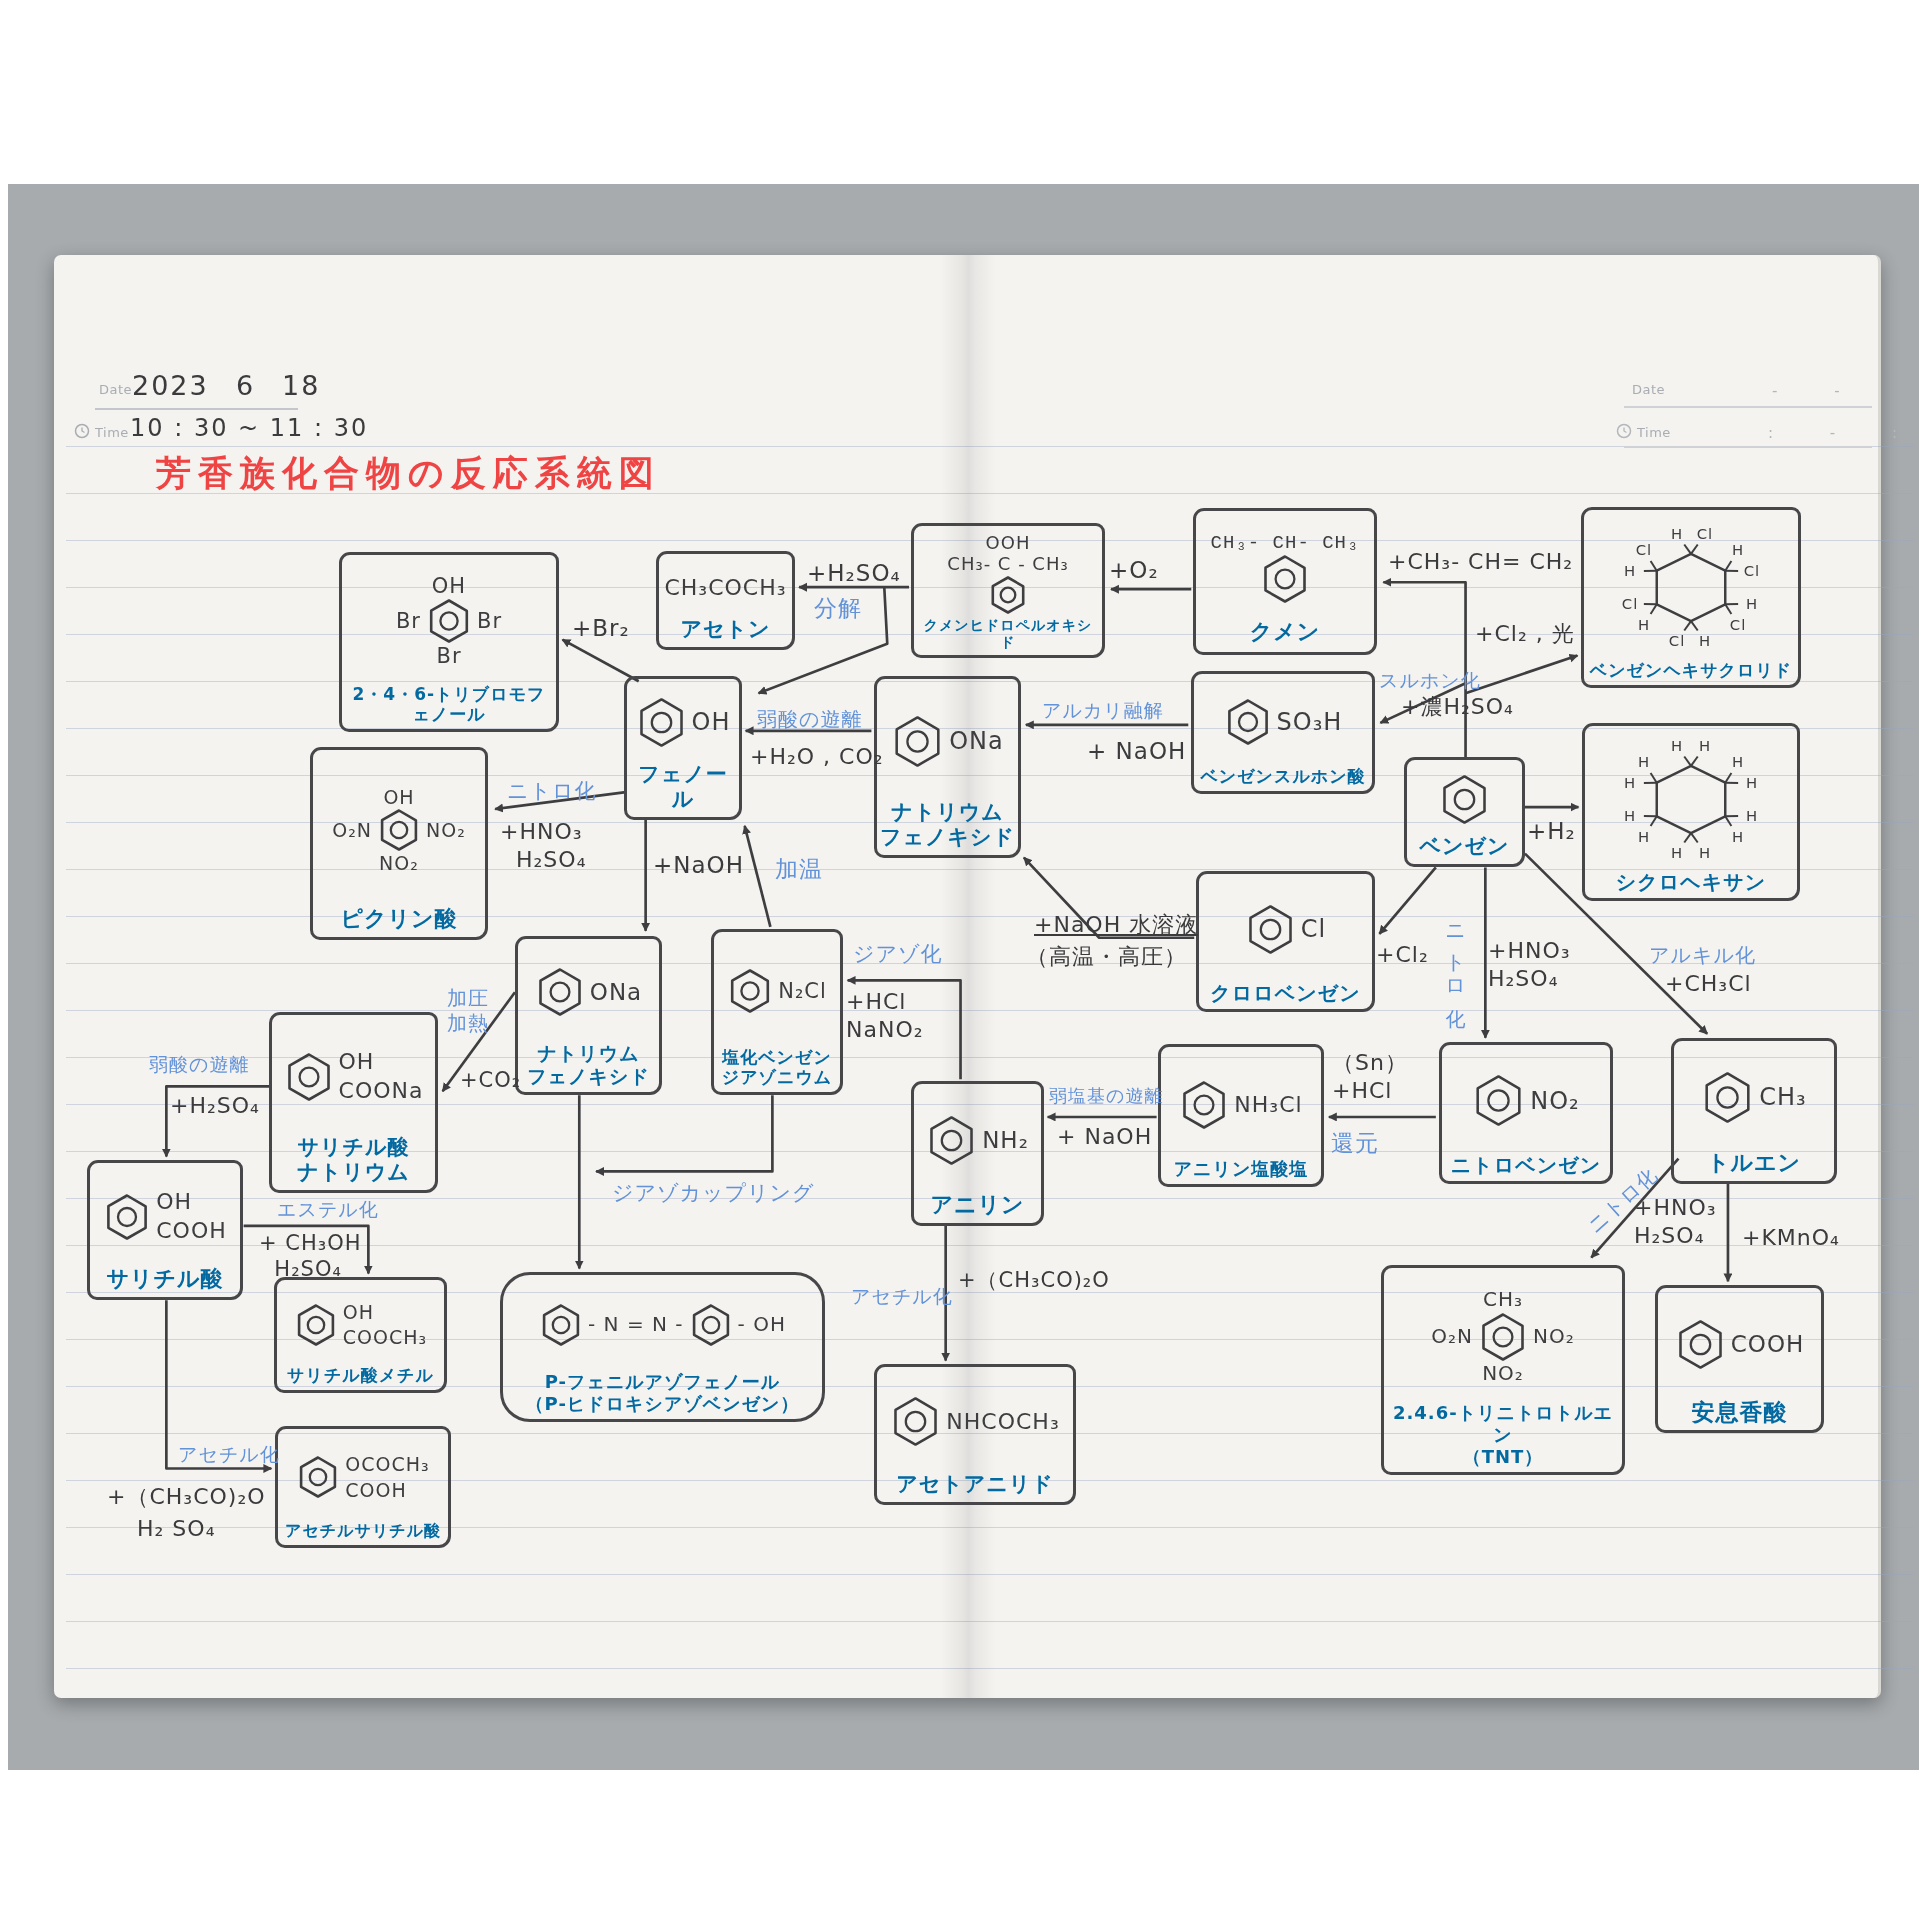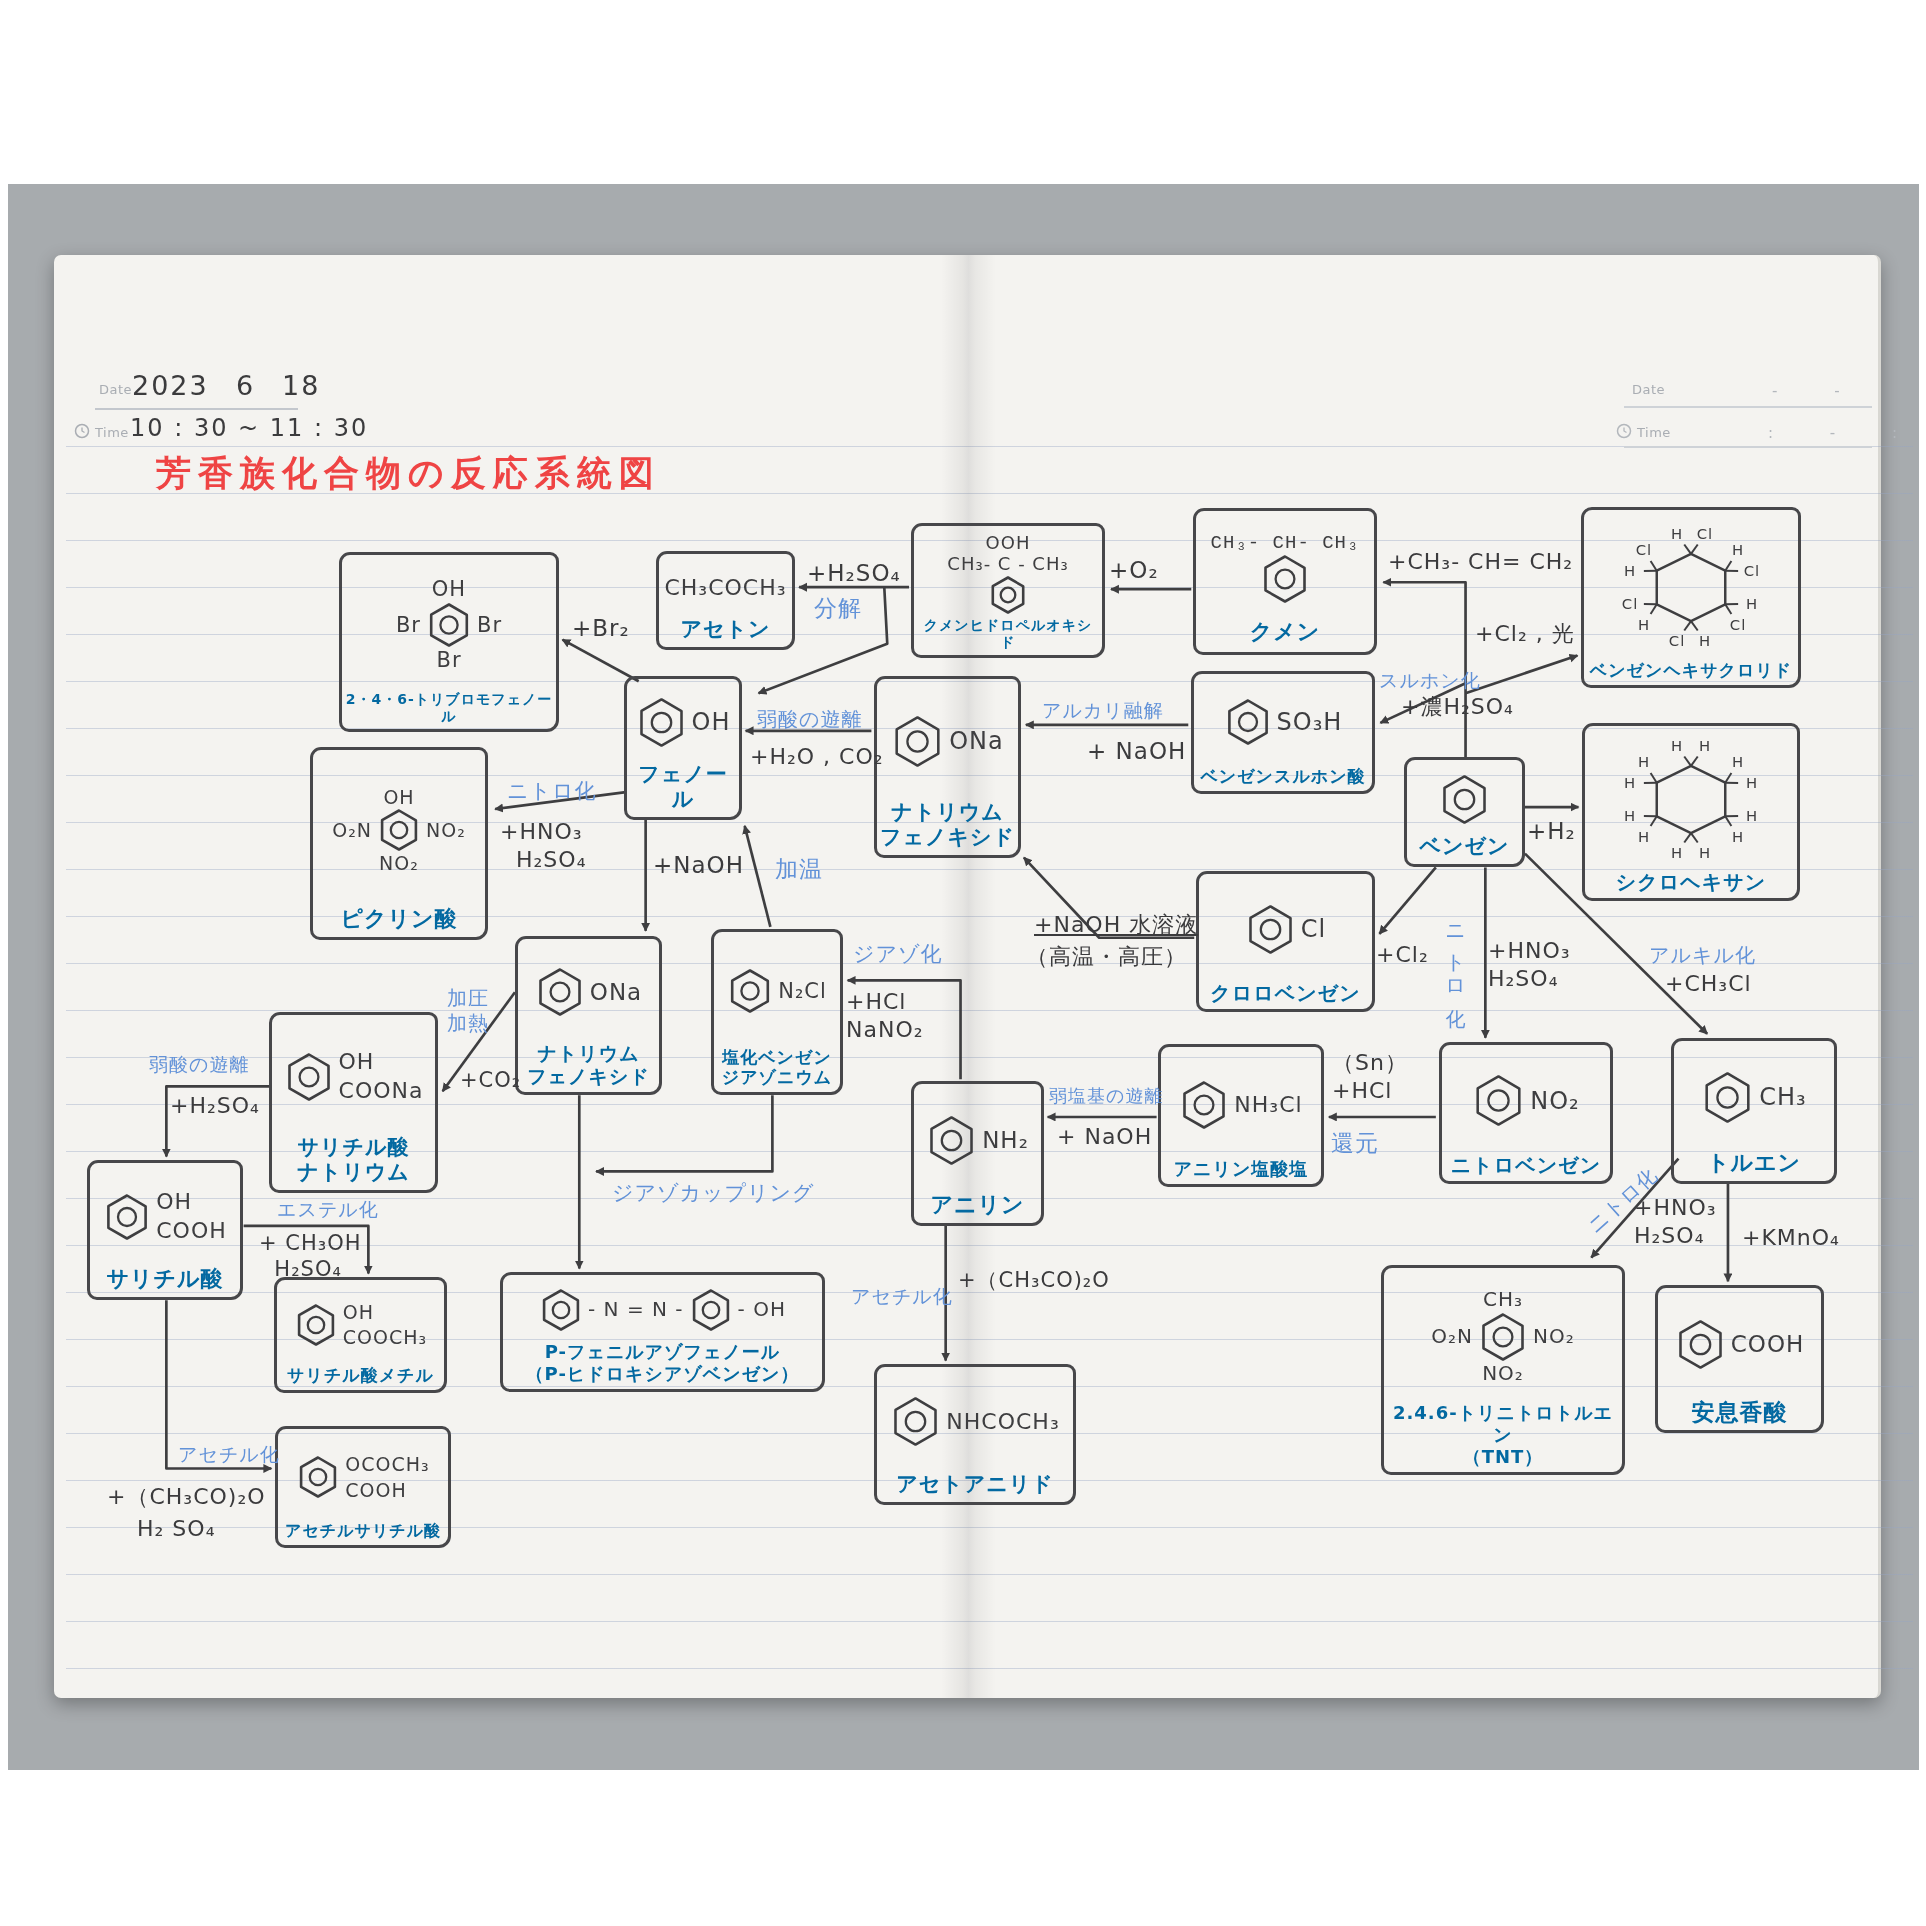--- a/index.html
+++ b/index.html
@@ -111,21 +111,21 @@
       <div class="row">
             <span>Br</span>
             <svg width="46" height="46" style="flex:none" viewBox="0 0 46 46">
     <polygon points="23.0,2.5 40.8,12.8 40.8,33.3 23.0,43.5 5.2,33.3 5.2,12.7" fill="none" stroke="#3e3e40" stroke-width="2.6" stroke-linejoin="round"></polygon>
     <circle cx="23" cy="23" r="8.6" fill="none" stroke="#3e3e40" stroke-width="2.3"></circle>
             </svg>
             <span>Br</span>
           </div>
       <div>Br</div>
         </div>
-    <div class="nlabel" style="font-size:14px">2・4・6-トリブロモフェノール</div>
+    <div class="nlabel" style="font-size:17px">2・4・6-トリブロモフェノール</div>
       </div>
       <div class="node" style="left: 656px; top: 551px; width: 139px; height: 99px;">
         <div class="struct" style="font-size:22px">
           <div>CH₃COCH₃</div>
         </div>
     <div class="nlabel" style="font-size:21px">アセトン</div>
       </div>
       <div class="node" style="left: 911px; top: 523px; width: 194px; height: 135px;">
         <div class="struct" style="font-size:18px">
           <div>OOH</div>
@@ -378,21 +378,21 @@
     <circle cx="22" cy="22" r="8.2" fill="none" stroke="#3e3e40" stroke-width="2.3"></circle>
             </svg>
             <div class="sublines">
               <span>OCOCH₃</span>
               <span>COOH</span>
             </div>
           </div>
         </div>
     <div class="nlabel" style="font-size:16px">アセチルサリチル酸</div>
       </div>
-      <div class="node" style="left: 500px; top: 1272px; width: 325px; height: 120px;">
+      <div class="node" style="left: 500px; top: 1272px; width: 325px; height: 150px; border-radius: 30px;">
         <div class="struct" style="font-size:20px">
           <div class="row">
             <svg width="44" height="44" style="flex:none" viewBox="0 0 44 44">
     <polygon points="22.0,2.5 38.9,12.3 38.9,31.8 22.0,41.5 5.1,31.8 5.1,12.2" fill="none" stroke="#3e3e40" stroke-width="2.6" stroke-linejoin="round"></polygon>
     <circle cx="22" cy="22" r="8.2" fill="none" stroke="#3e3e40" stroke-width="2.3"></circle>
             </svg>
             <span>- N = N -</span>
             <svg width="44" height="44" style="flex:none" viewBox="0 0 44 44">
     <polygon points="22.0,2.5 38.9,12.3 38.9,31.8 22.0,41.5 5.1,31.8 5.1,12.2" fill="none" stroke="#3e3e40" stroke-width="2.6" stroke-linejoin="round"></polygon>
     <circle cx="22" cy="22" r="8.2" fill="none" stroke="#3e3e40" stroke-width="2.3"></circle>

